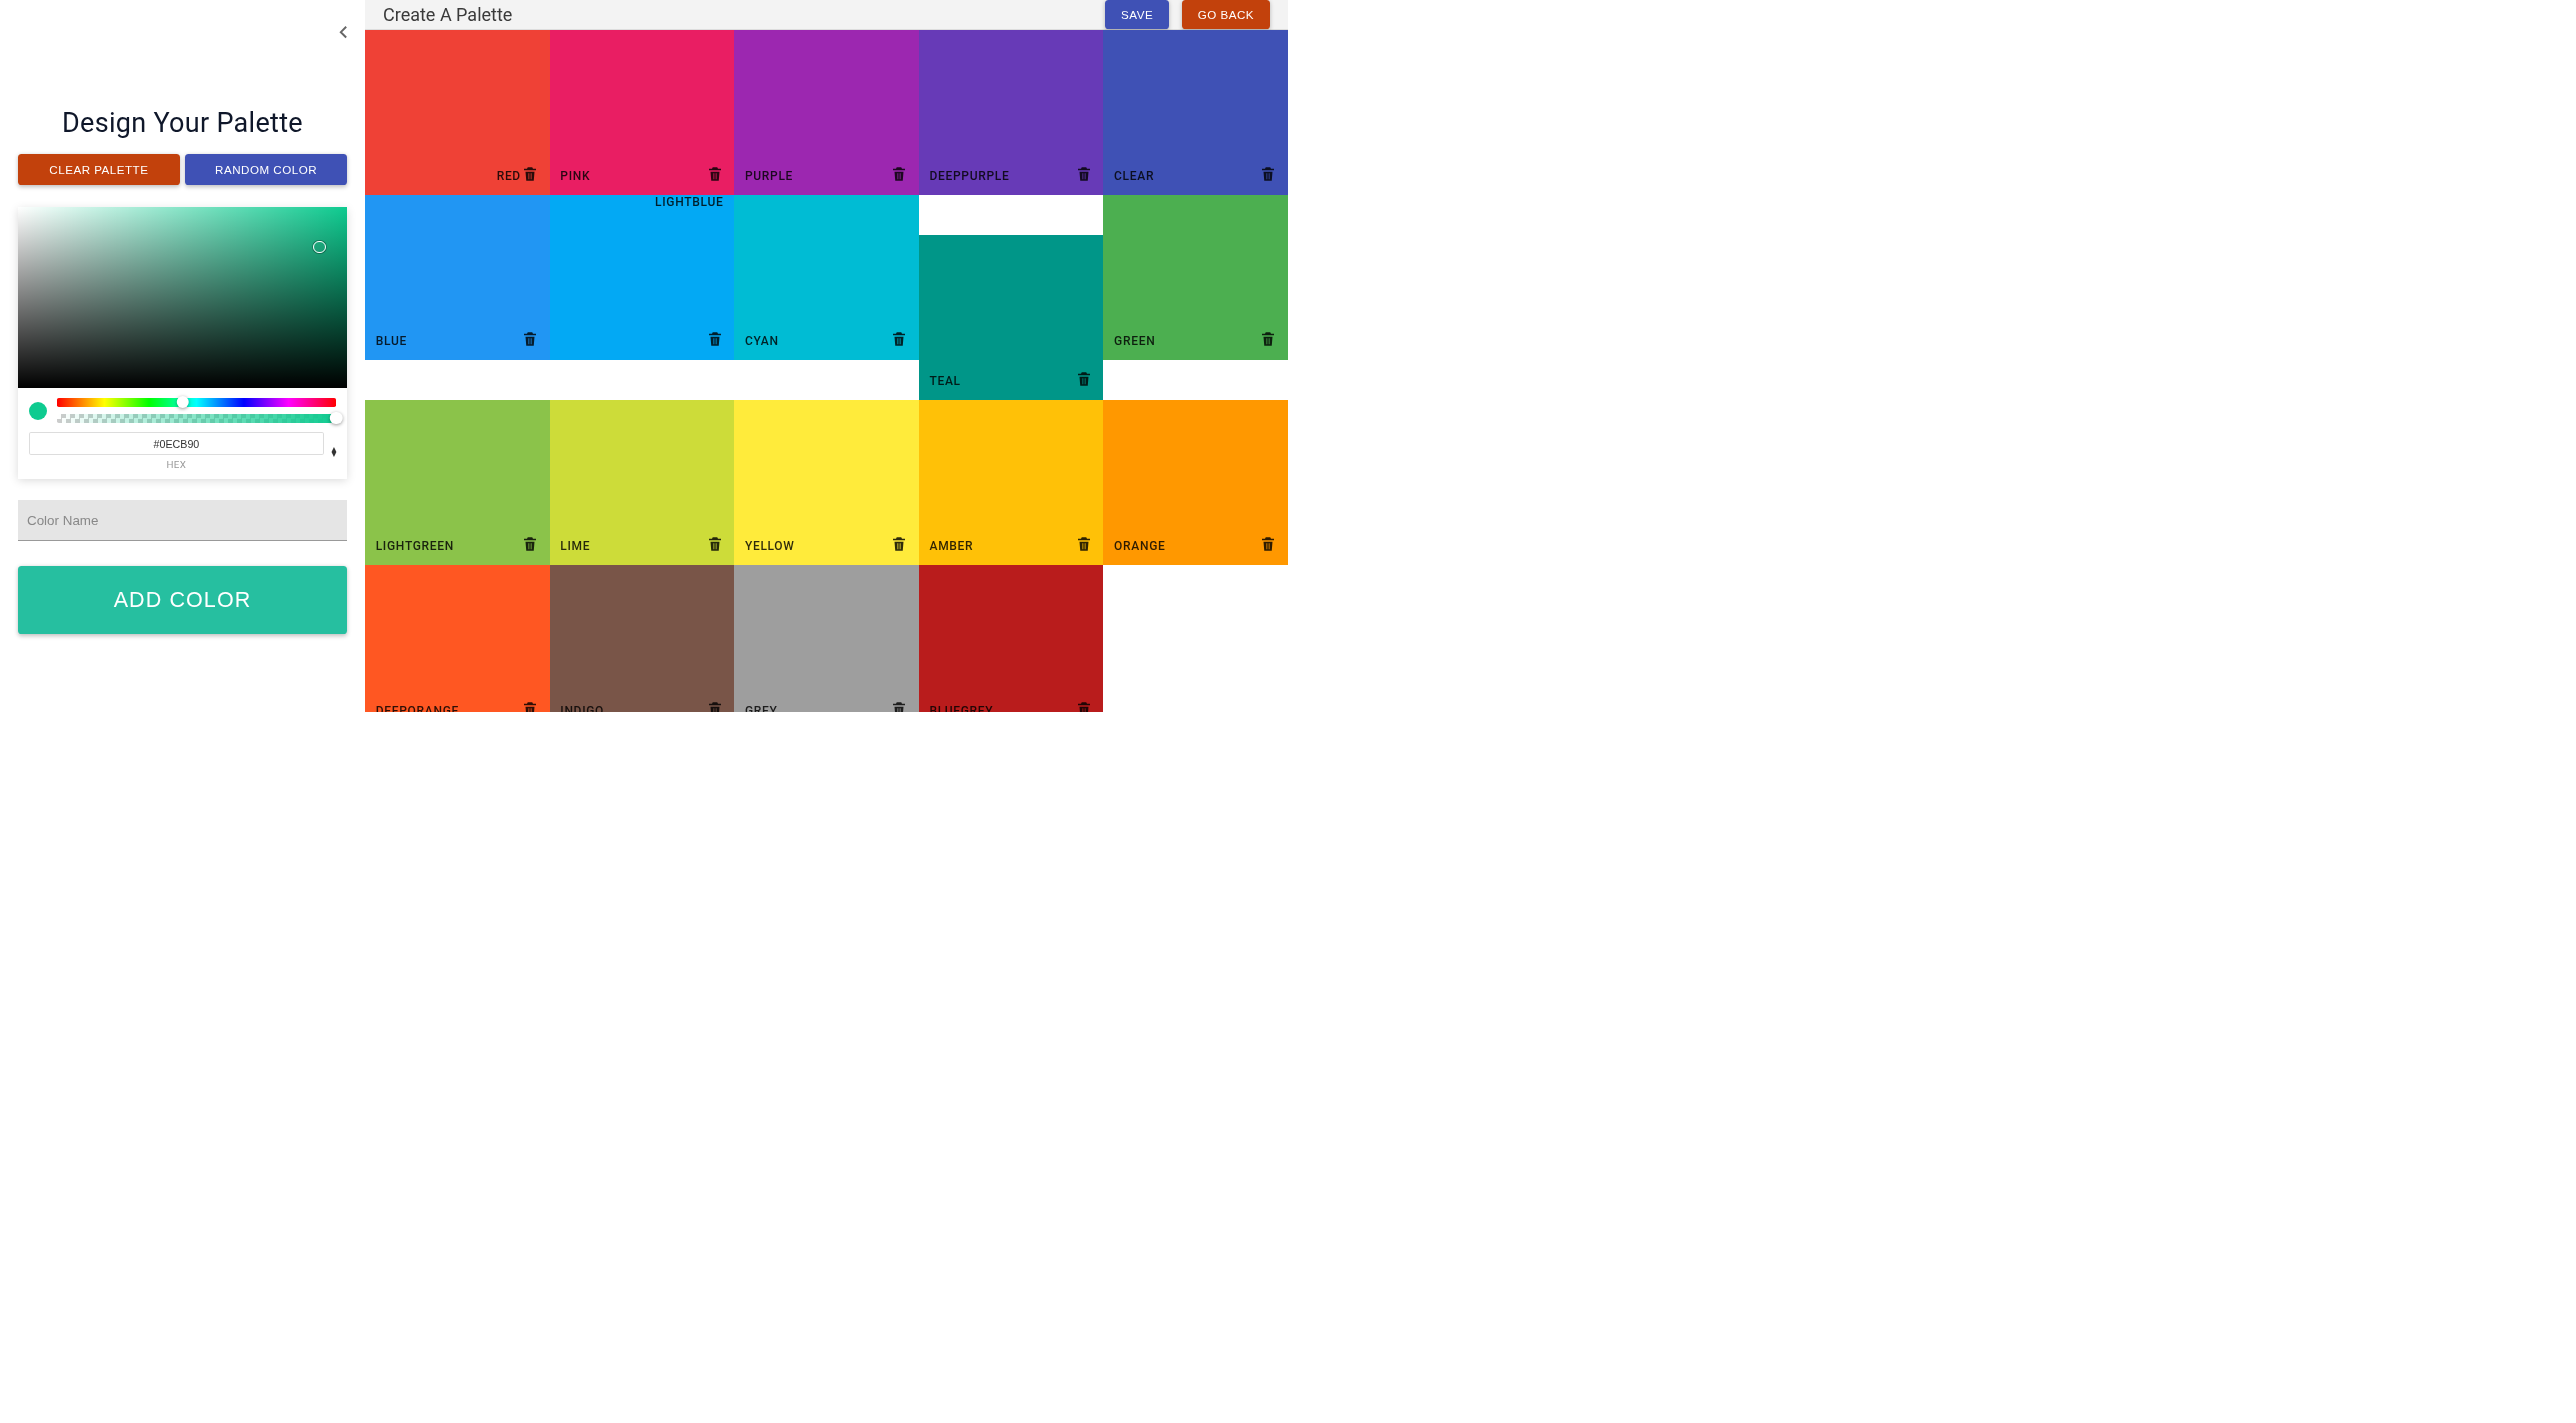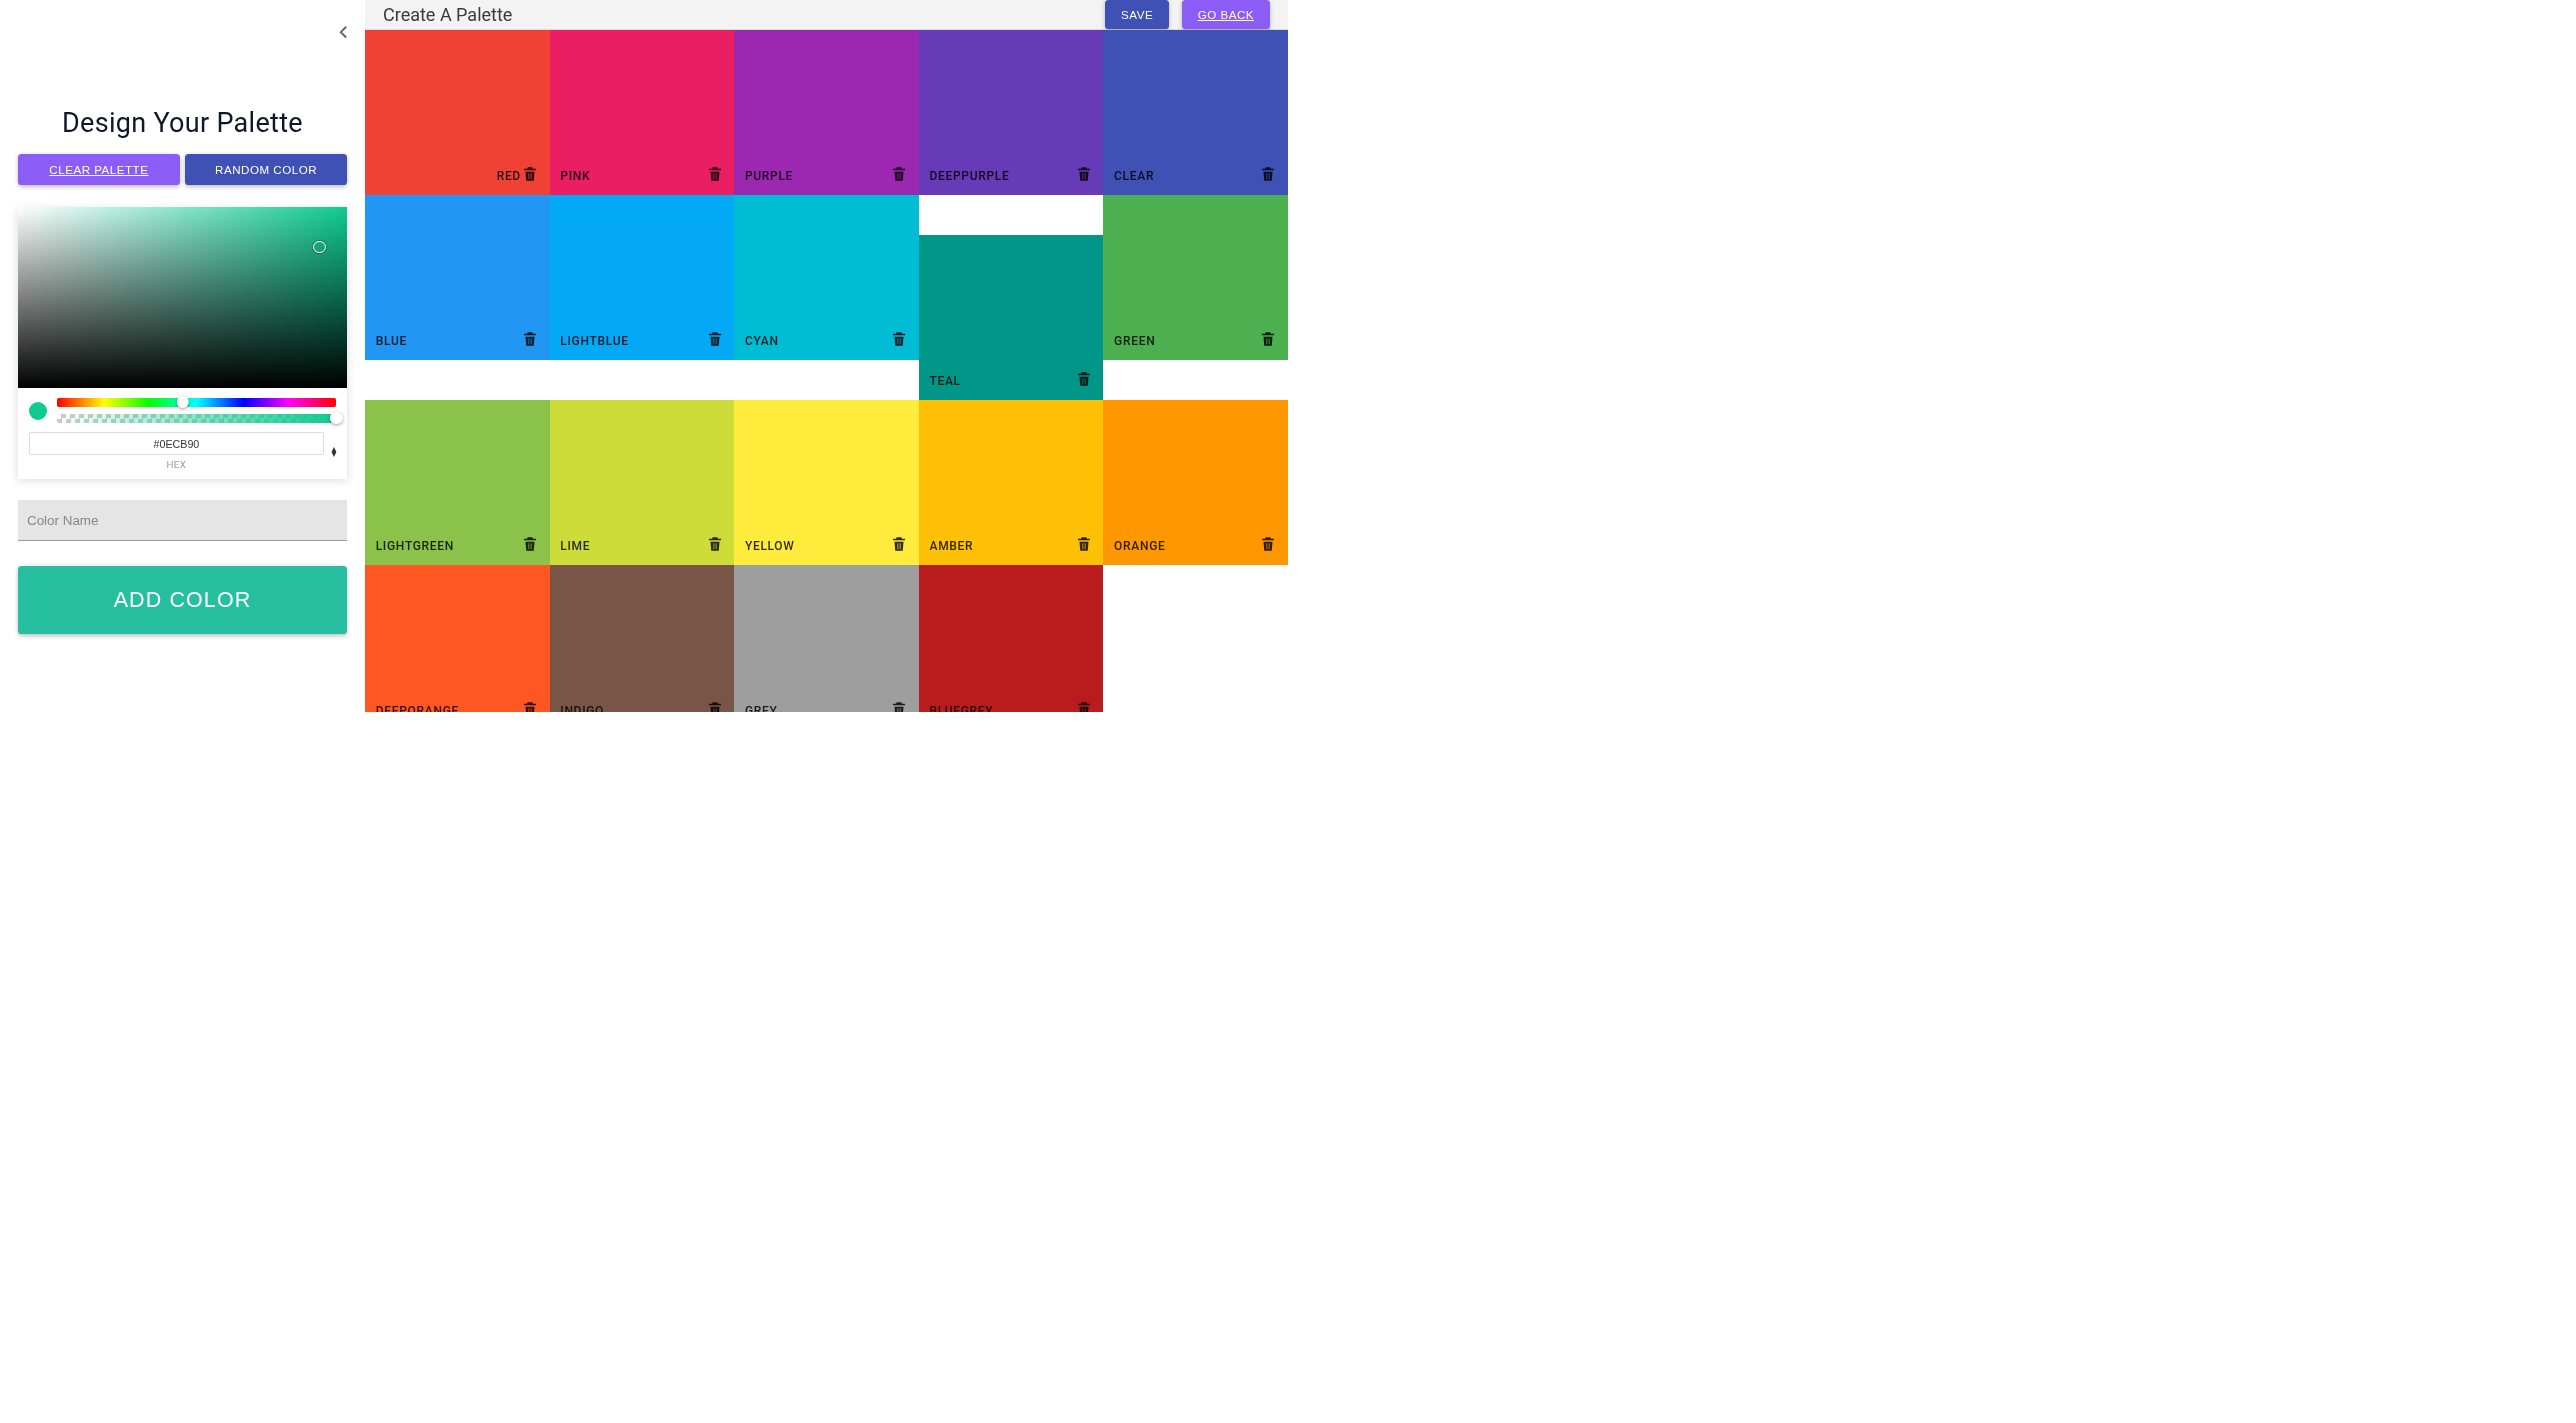--- a/index.html
+++ b/index.html
@@ -50,21 +50,21 @@
     padding: 9px 7.2px;
     border: none;
     border-radius: 3.6px;
     color: #fff;
     font-size: 11.6px;
     font-weight: 500;
     letter-spacing: 0.5px;
     cursor: pointer;
     box-shadow: 0 1.8px 4.5px rgba(0,0,0,0.25);
   }
-  .btn-pink { background: #8b5cf6; text-decoration: underline; }
+  .btn-pink { background: #c2410c; }
   .btn-indigo { background: #3f51b5; }
   .btn-teal { background: #26bfa0; }
 
   
   .picker {
     background: #fff;
     box-shadow: 0 1.8px 9px rgba(0,0,0,0.15);
     margin-bottom: 21.5px;
   }
   .sat-area {
@@ -332,21 +332,21 @@
           </span>
         </div>
         <div class="swatch" style="background: rgb(33, 150, 243);">
           <span class="swatch-label">BLUE</span>
           <span class="trash">
             <svg viewBox="0 0 24 24" width="18" height="18" fill="currentColor">
               <path d="M9 3h6l1 2h4v2H4V5h4l1-2zM6 9h12l-1 12H7L6 9zm4 2v8h1v-8h-1zm3 0v8h1v-8h-1z"></path>
             </svg>
           </span>
         </div>
-        <div class="swatch" style="background: rgb(3, 169, 244);">
+        <div class="swatch" style="background: rgb(3, 169, 244); flex-direction: column;">
           <span class="swatch-label">LIGHTBLUE</span>
           <span class="trash">
             <svg viewBox="0 0 24 24" width="18" height="18" fill="currentColor">
               <path d="M9 3h6l1 2h4v2H4V5h4l1-2zM6 9h12l-1 12H7L6 9zm4 2v8h1v-8h-1zm3 0v8h1v-8h-1z"></path>
             </svg>
           </span>
         </div>
         <div class="swatch" style="background: rgb(0, 188, 212);">
           <span class="swatch-label">CYAN</span>
           <span class="trash">

